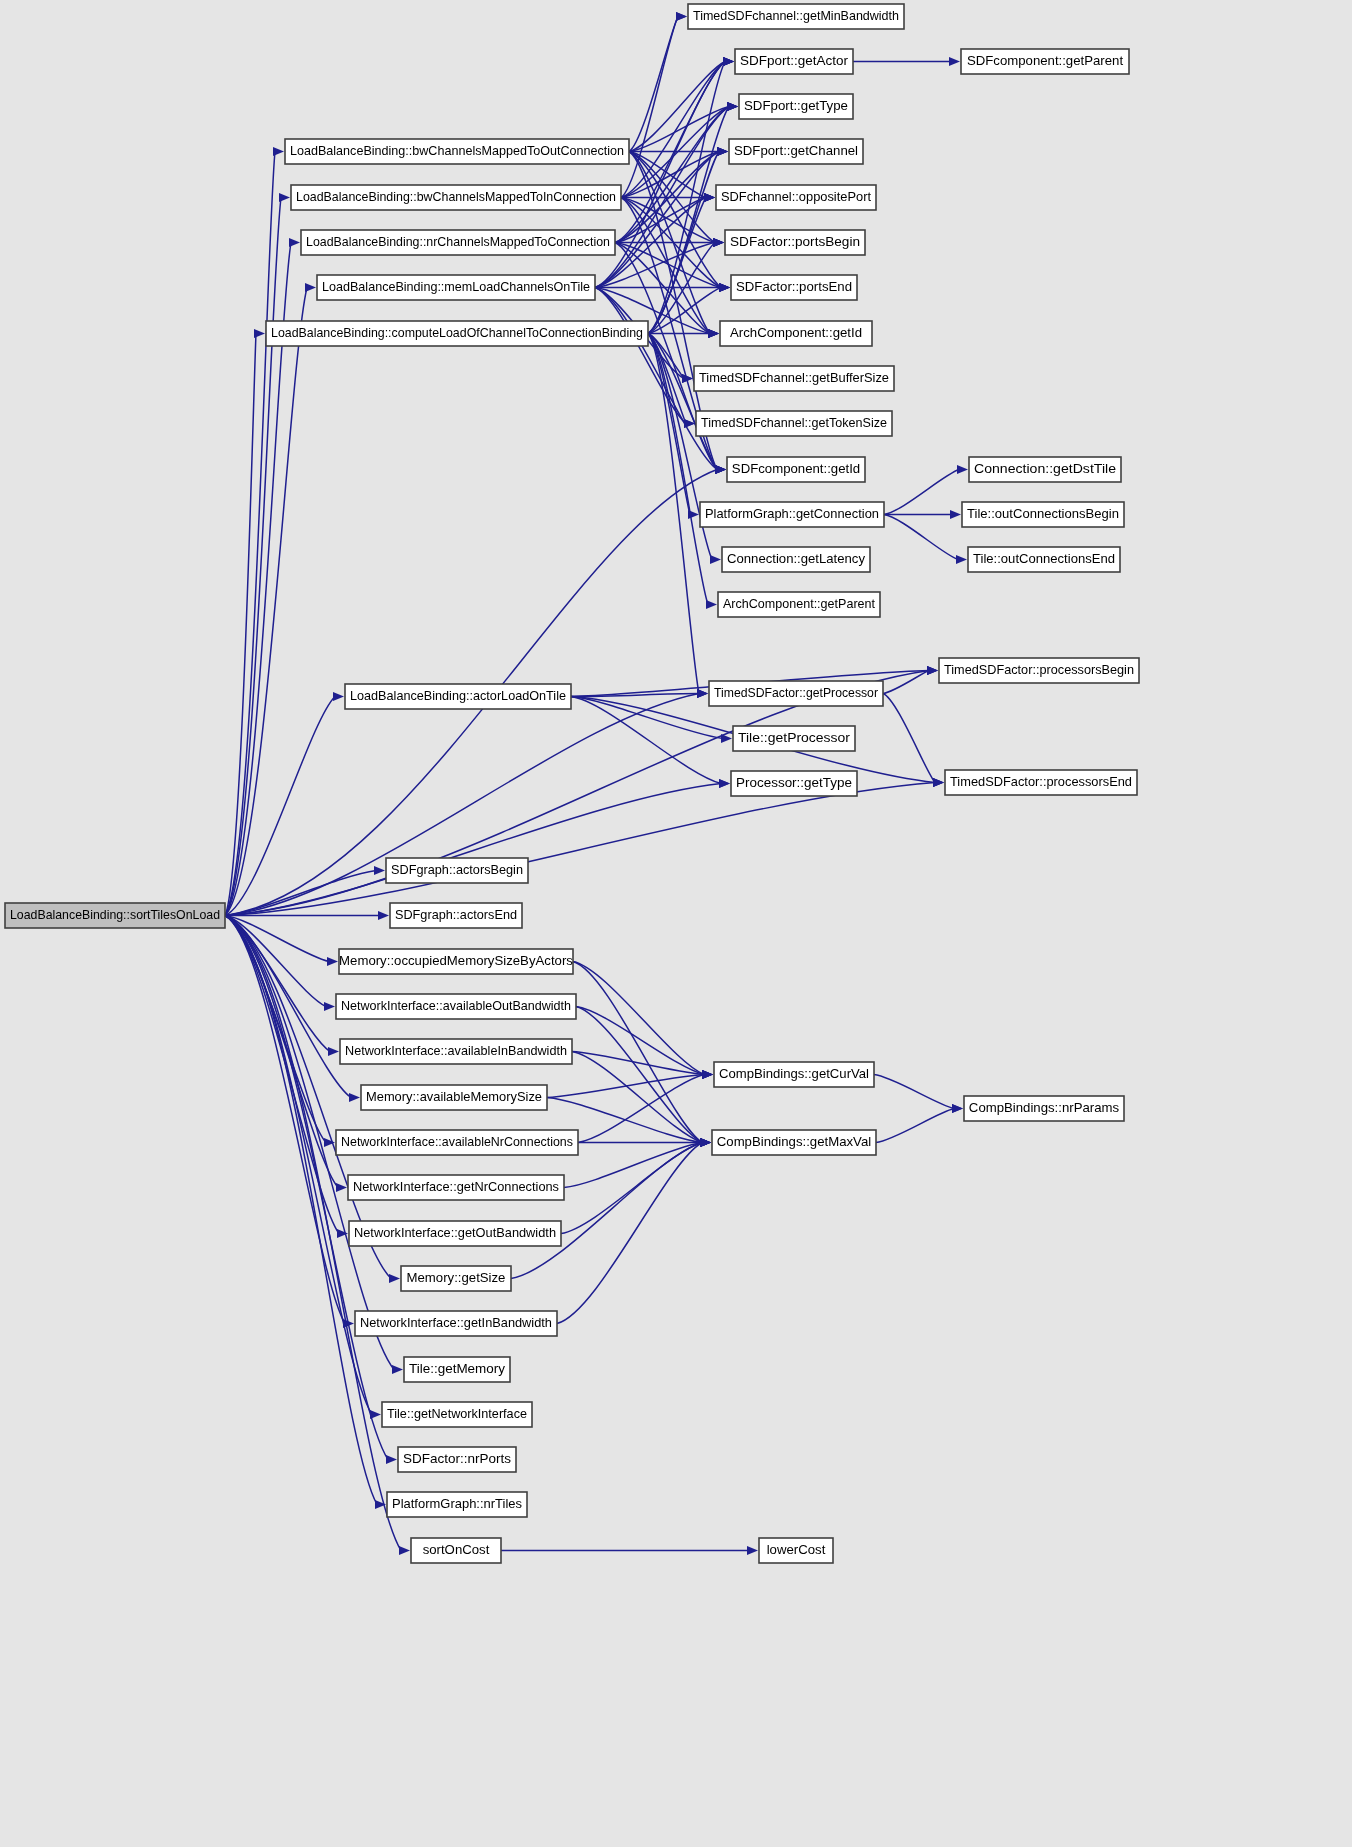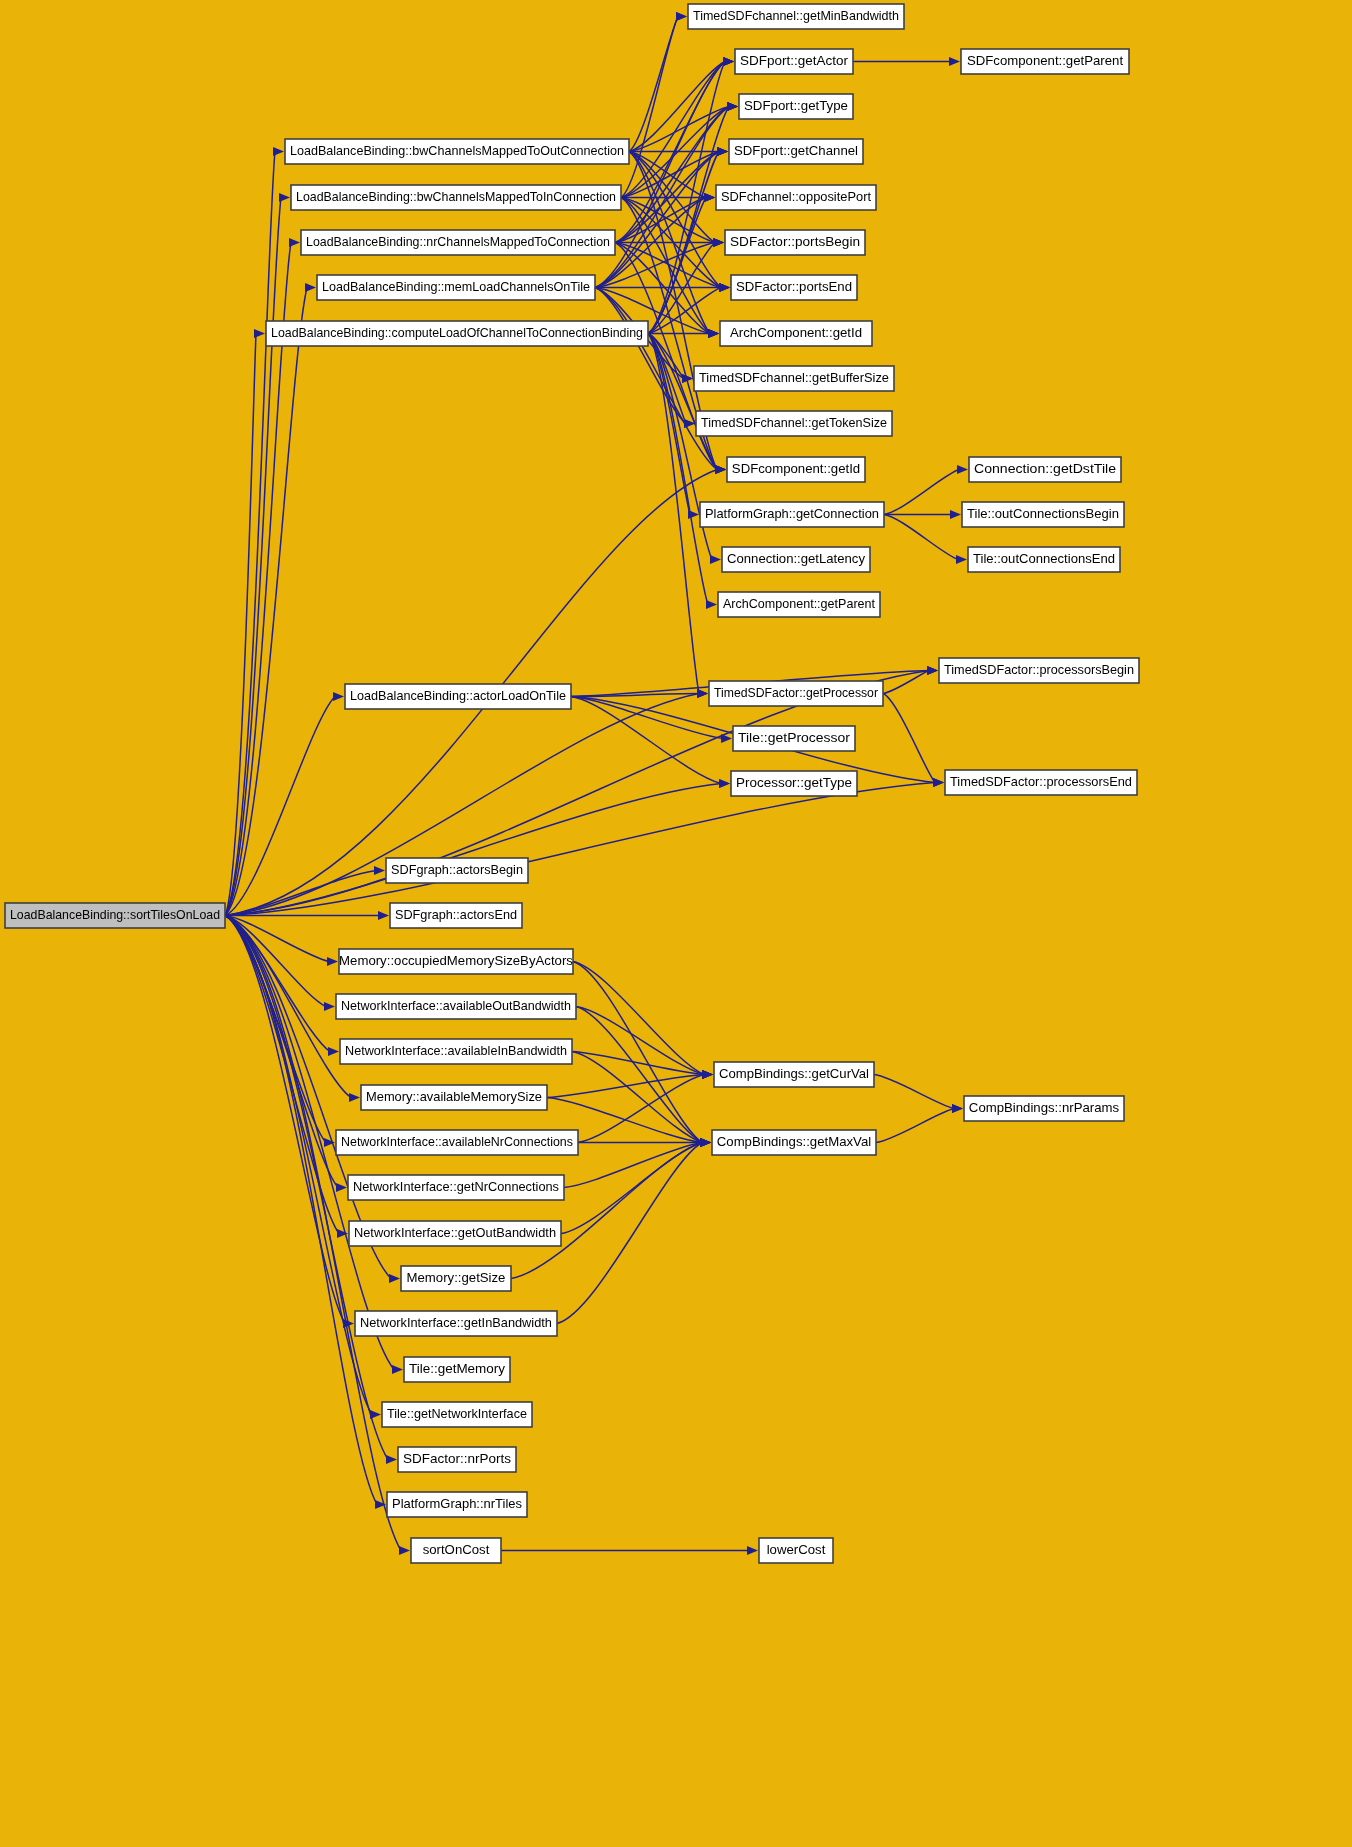--- a/index.html
+++ b/index.html
@@ -7,21 +7,21 @@
     padding: 0;
     background: #ffffff;
   }
   body {
     font-family: "Liberation Sans", sans-serif;
   }
   #canvas-wrap {
     position: relative;
     width: 1352px;
     height: 1847px;
-    background: #eab308;
+    background: #e5e5e5;
     overflow: hidden;
   }
   svg#graph {
     position: absolute;
     left: 0;
     top: 0;
     width: 1352px;
     height: 1847px;
   }
   .node-rect {

